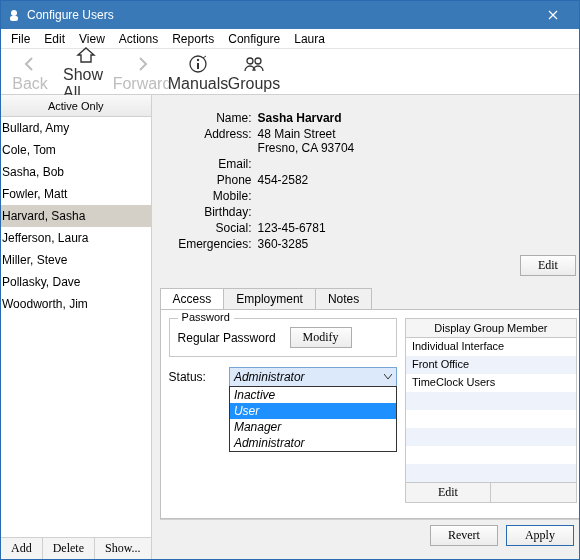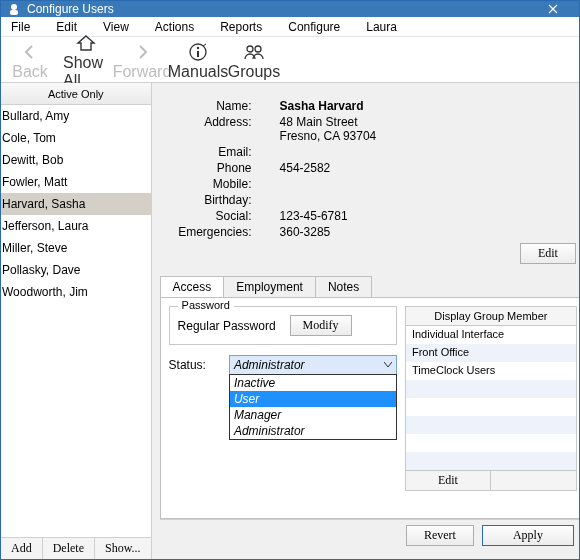--- a/index.html
+++ b/index.html
@@ -1,40 +1,40 @@
 <!DOCTYPE html>
 <html><head>
 <meta charset="utf-8">
 <style>
   * { box-sizing: border-box; }
   body { margin:0; font-family:"Segoe UI",Tahoma,sans-serif; font-size:12px; color:#000; background:#fff; }
   .window { width:580px; height:560px; border:1px solid #2a6ab0; display:flex; flex-direction:column; position:relative; }
-  .titlebar { height:16px; background:#3a79b7; color:#fff; display:flex; align-items:center; padding:0 6px; }
+  .titlebar { height:28px; background:#3a79b7; color:#fff; display:flex; align-items:center; padding:0 6px; }
   .titlebar .icon { width:14px;height:14px;margin-right:6px;display:inline-flex;align-items:center;justify-content:center;}
   .titlebar .title { flex:1; font-size:12px; }
   .titlebar .close { width:40px;height:100%;display:flex;align-items:center;justify-content:center;font-size:13px;}
-  .menubar { height:20px; background:#fff; display:flex; align-items:center; padding:0 4px; gap:14px; border-bottom:1px solid #e5e5e5;}
+  .menubar { height:20px; background:#fff; display:flex; align-items:center; padding:0 4px; gap:2px; border-bottom:1px solid #e5e5e5;}
   .menubar span{ padding:2px 6px;}
   .toolbar { height:46px; background:#fff; display:flex; align-items:center; padding:2px 6px 0 6px; gap:10px; border-bottom:1px solid #d0d0d0;}
   .tbitem { display:flex; flex-direction:column; align-items:center; justify-content:center; width:46px; font-size:16px; color:#333;}
   .tbitem.dis { color:#bdbdbd;}
   .tbitem .ic { height:22px;display:flex;align-items:center;justify-content:center;}
   .body { flex:1; display:flex; overflow:hidden;}
   .sidebar { width:154px; border-right:1px solid #d0d0d0; display:flex; flex-direction:column;}
   .sidehdr { height:22px; display:flex;align-items:center;justify-content:center; background:linear-gradient(#f9f9f9,#eaeaea); border-bottom:1px solid #d0d0d0; font-size:11px;}
   .userlist { flex:1; overflow:auto; background:#fff;}
   .userlist div{ padding:4px 1px; font-size:12px; cursor:default;}
   .userlist div.sel{ background:#d4d0c8;}
   .sidefoot { height:22px; border-top:1px solid #d0d0d0; display:flex;}
   .sidefoot button{ flex:0 0 auto;}
   button.win{ font:12px "Segoe UI"; background:linear-gradient(#fdfdfd,#ececec); border:1px solid #adadad; padding:2px 10px;}
   button.win.primary{ border:1px solid #2a6ab0;}
   .main { flex:1; background:#f0f0f0; position:relative; padding:8px 8px 8px 8px; display:flex; flex-direction:column;}
   .details { background:#f0f0f0; padding:6px 8px 8px 8px;}
-  .drow { display:flex; margin:2px 0;gap:22px;}
+  .drow { display:flex; margin:2px 0;}
   .dlbl { width:90px; text-align:right; padding-right:6px; color:#000;}
   .dval { flex:1;}
   .editrow{ display:flex; justify-content:flex-end; padding:2px 2px 2px 0;}
   .tabs { display:flex; margin-top:2px;}
   .tab { padding:3px 12px; background:#f0f0f0; border:1px solid #c0c0c0; border-bottom:none; margin-right:-1px; position:relative;}
   .tab.active { background:#fff; z-index:2;}
   .tabbody { flex:1; background:#fff; border:1px solid #c0c0c0; padding:8px; display:flex; gap:8px;}
   .fieldset { border:1px solid #c8c8c8; padding:8px; position:relative; margin-bottom:10px;}
   .fieldset .legend { position:absolute; top:-8px; left:8px; background:#fff; padding:0 4px; font-size:11px;}
   .leftcol { flex:1.1; }
@@ -131,21 +131,21 @@
       <span>Groups</span>
     </div>
   </div>
 
   <div class="body">
     <div class="sidebar">
       <div class="sidehdr">Active Only</div>
       <div class="userlist" id="userlist">
           <div>Bullard, Amy</div>
           <div>Cole, Tom</div>
-          <div>Dewitt, Bob</div>
+          <div>Sasha, Bob</div>
           <div>Fowler, Matt</div>
           <div class="sel">Harvard, Sasha</div>
           <div>Jefferson, Laura</div>
           <div>Miller, Steve</div>
           <div>Pollasky, Dave</div>
           <div>Woodworth, Jim</div>
         </div>
       <div class="sidefoot">
         <button class="win" style="border:none;border-right:1px solid #d0d0d0;border-radius:0;background:#f4f4f4;flex:1">Add</button>
         <button class="win" style="border:none;border-right:1px solid #d0d0d0;border-radius:0;background:#f4f4f4;flex:1">Delete</button>
@@ -244,17 +244,17 @@
             <div class="groupfoot">
               <button class="win" style="border:none;border-right:1px solid #c8c8c8;border-radius:0;background:#f4f4f4;width:50%">Edit</button>
               <div style="flex:1;background:#f4f4f4"></div>
             </div>
           </div>
         </div>
       </div>
 
       <div class="footer">
         <button class="win" style="width:68px">Revert</button>
-        <button class="win primary" style="width:92px">Apply</button>
+        <button class="win primary" style="width:68px">Apply</button>
       </div>
     </div>
   </div>
 </div>
 
 </body></html>

